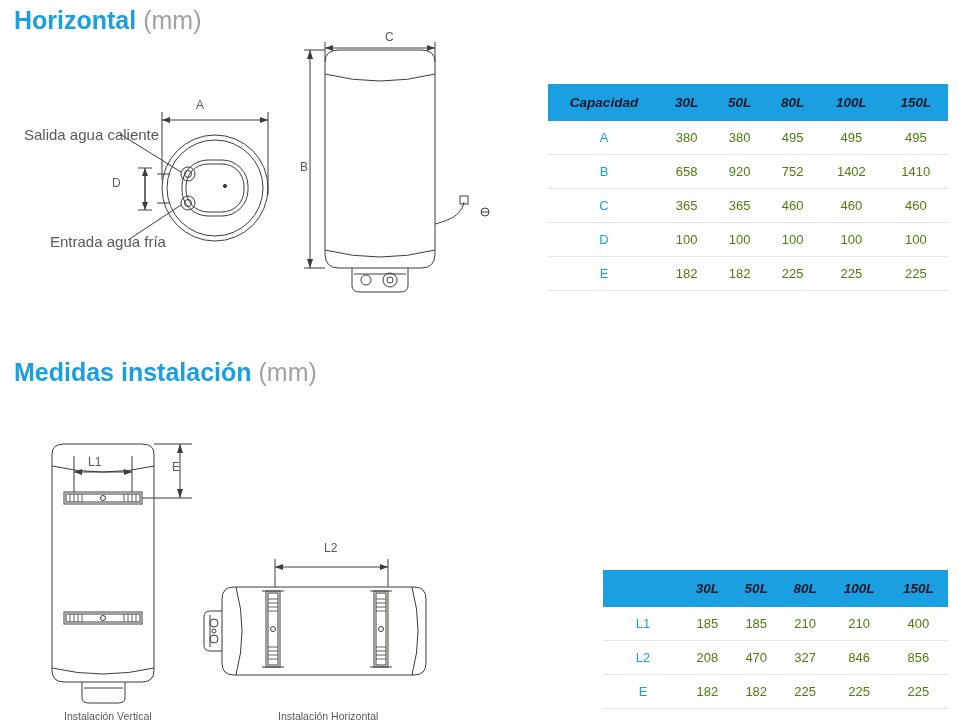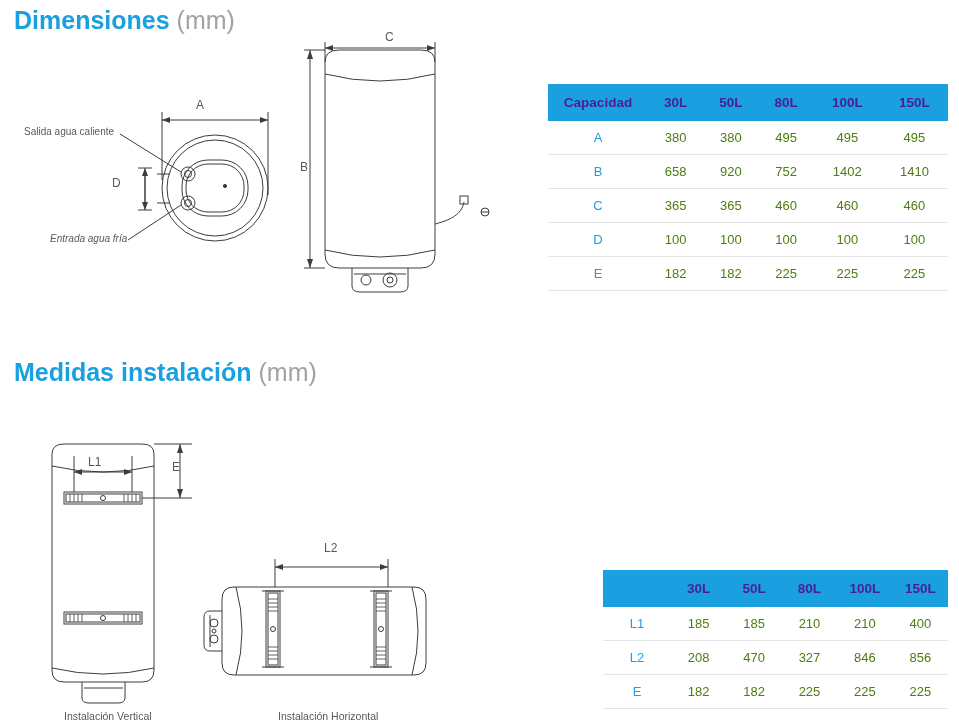--- a/index.html
+++ b/index.html
@@ -32,26 +32,27 @@
   #heading-medidas { left: 14px; top: 358px; }
 
   
   .spec-table {
     position: absolute;
     border-collapse: collapse;
     font-size: 13px;
   }
   .spec-table th {
     background: #1a9fe0;
-    color: #4c1d95;
+    color: #0f172a;
     font-weight: bold;
     font-size: 13.5px;
-    padding: 11px 0;
+    padding: 11px 6px;
     text-align: center;
     border: none;
+    font-style: italic;
   }
   .spec-table th.row-head-cell {
     text-align: center;
   }
   .spec-table td {
     padding: 9px 6px;
     text-align: center;
     color: #4d7c0f;
     border-bottom: 1px solid #e3e5e7;
     background: #ffffff;
@@ -78,45 +79,45 @@
     position: absolute;
     font-size: 10.5px;
     color: #58595b;
     white-space: nowrap;
   }
   #caption-vertical { left: 64px; top: 710px; }
   #caption-horizontal { left: 278px; top: 710px; }
 
   .annot {
     position: absolute;
-    font-size: 10px;
+    font-size: 15px;
     color: #58595b;
     white-space: nowrap;
   }
   #annot-salida { left: 24px; top: 126px; }
-  #annot-entrada { left: 50px; top: 233px; font-style: italic; }
+  #annot-entrada { left: 50px; top: 233px; }
 
   .dimlabel {
     position: absolute;
     font-size: 12px;
     color: #58595b;
   }
   #lbl-A { left: 196px; top: 98px; }
   #lbl-D { left: 112px; top: 176px; }
   #lbl-C { left: 385px; top: 30px; }
   #lbl-B { left: 300px; top: 160px; }
   #lbl-L1 { left: 88px; top: 455px; }
   #lbl-E1 { left: 172px; top: 460px; }
   #lbl-L2 { left: 324px; top: 541px; }
 </style>
 </head>
 <body>
 
 <div class="section-heading" id="heading-dimensiones">
-  <span>Dimensiones</span>
+  <span>Horizontal</span>
   <span class="unit">(mm)</span>
 </div>
 
 <div class="section-heading" id="heading-medidas">
   <span>Medidas instalación</span>
   <span class="unit">(mm)</span>
 </div>
 
 <svg class="drawing" id="drawing-top-view" style="left:10px; top:90px;" width="290" height="180" viewBox="0 0 290 180">
   <g fill="none" stroke="#3c3c3b" stroke-width="1">

